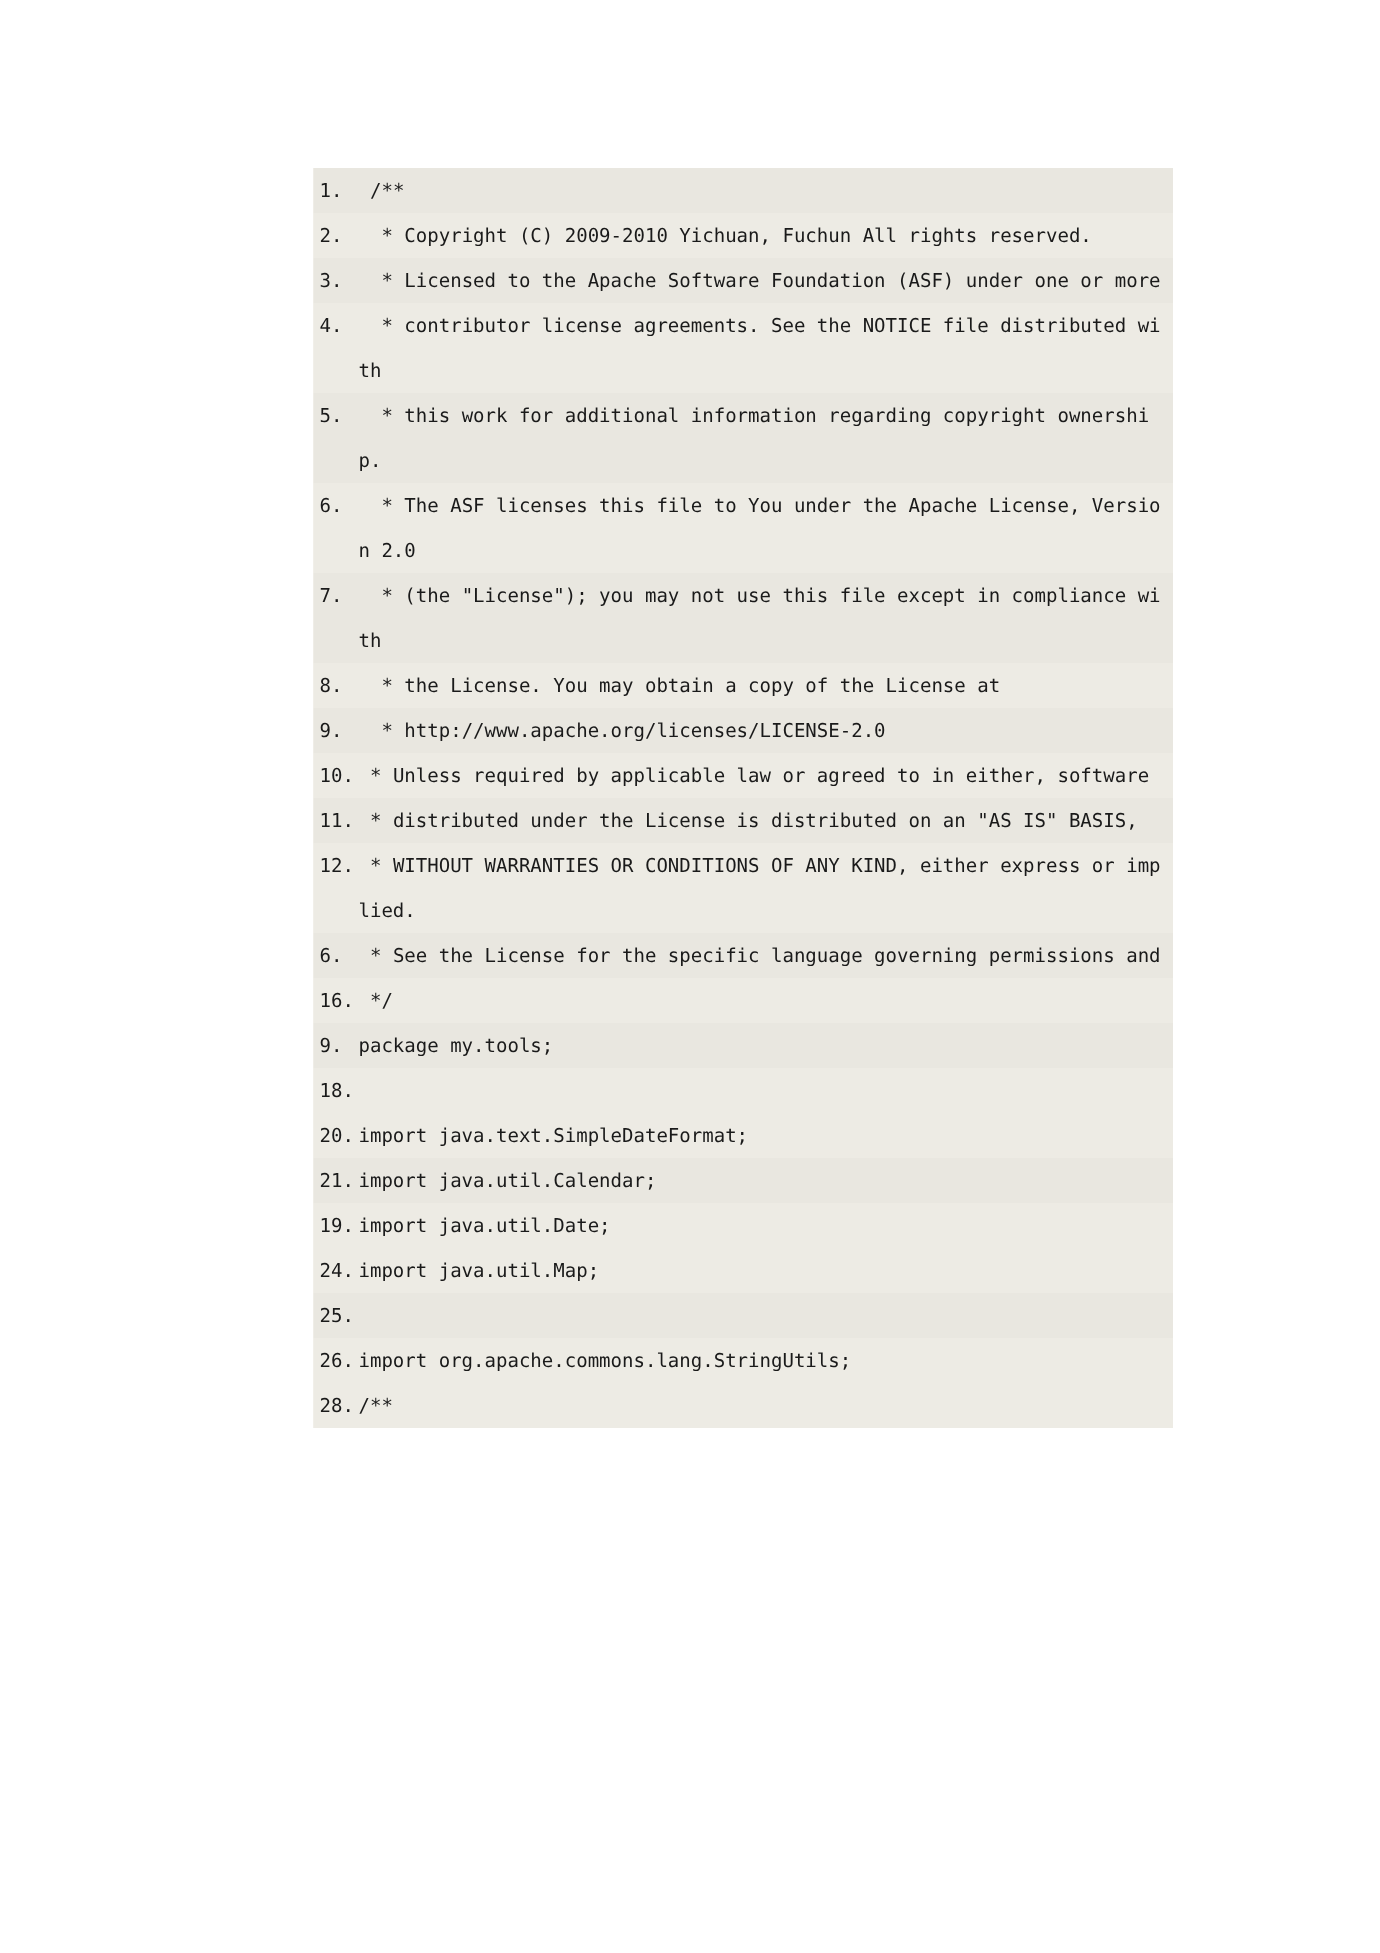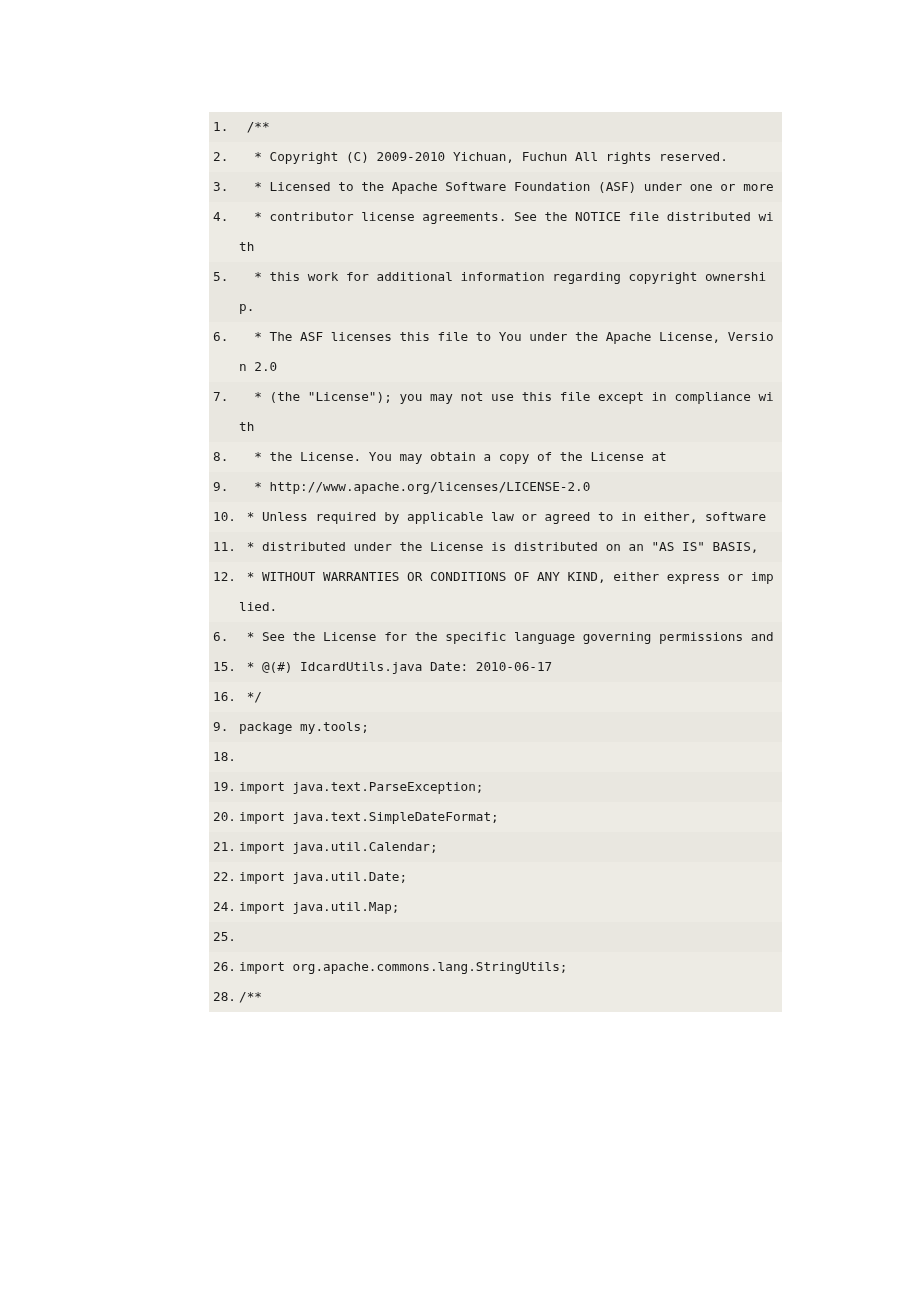--- a/index.html
+++ b/index.html
@@ -69,25 +69,23 @@
     <div class="code-line band"><span class="ln">4.</span><span class="code-text">  * contributor license agreements. See the NOTICE file distributed with</span></div>
     <div class="code-line"><span class="ln">5.</span><span class="code-text">  * this work for additional information regarding copyright ownership. </span></div>
     <div class="code-line band"><span class="ln">6.</span><span class="code-text">  * The ASF licenses this file to You under the Apache License, Version 2.0</span></div>
     <div class="code-line"><span class="ln">7.</span><span class="code-text">  * (the "License"); you may not use this file except in compliance with</span></div>
     <div class="code-line band"><span class="ln">8.</span><span class="code-text">  * the License. You may obtain a copy of the License at</span></div>
     <div class="code-line"><span class="ln">9.</span><span class="code-text">  * http://www.apache.org/licenses/LICENSE-2.0</span></div>
     <div class="code-line band"><span class="ln">10.</span><span class="code-text"> * Unless required by applicable law or agreed to in either, software </span></div>
     <div class="code-line"><span class="ln">11.</span><span class="code-text"> * distributed under the License is distributed on an "AS IS" BASIS,</span></div>
     <div class="code-line band"><span class="ln">12.</span><span class="code-text"> * WITHOUT WARRANTIES OR CONDITIONS OF ANY KIND, either express or implied.</span></div>
     <div class="code-line"><span class="ln">6.</span><span class="code-text"> * See the License for the specific language governing permissions and </span></div>
-    <div class="code-line"><span class="ln">15.</span><span class="code-text"> * @(#) IdcardUtils.java Date: 2010-06-17</span></div>
     <div class="code-line band"><span class="ln">16.</span><span class="code-text"> */</span></div>
     <div class="code-line"><span class="ln">9.</span><span class="code-text">package my.tools;</span></div>
     <div class="code-line band"><span class="ln">18.</span><span class="code-text"></span></div>
-    <div class="code-line"><span class="ln">19.</span><span class="code-text">import java.text.ParseException;</span></div>
     <div class="code-line band"><span class="ln">20.</span><span class="code-text">import java.text.SimpleDateFormat;</span></div>
     <div class="code-line"><span class="ln">21.</span><span class="code-text">import java.util.Calendar;</span></div>
-    <div class="code-line band"><span class="ln">22.</span><span class="code-text">import java.util.Date;</span></div>
+    <div class="code-line band"><span class="ln">19.</span><span class="code-text">import java.util.Date;</span></div>
     <div class="code-line band"><span class="ln">24.</span><span class="code-text">import java.util.Map;</span></div>
     <div class="code-line"><span class="ln">25.</span><span class="code-text"></span></div>
     <div class="code-line band"><span class="ln">26.</span><span class="code-text">import org.apache.commons.lang.StringUtils;</span></div>
     <div class="code-line band"><span class="ln">28.</span><span class="code-text">/**</span></div>
   </div>
 
 </body></html>

